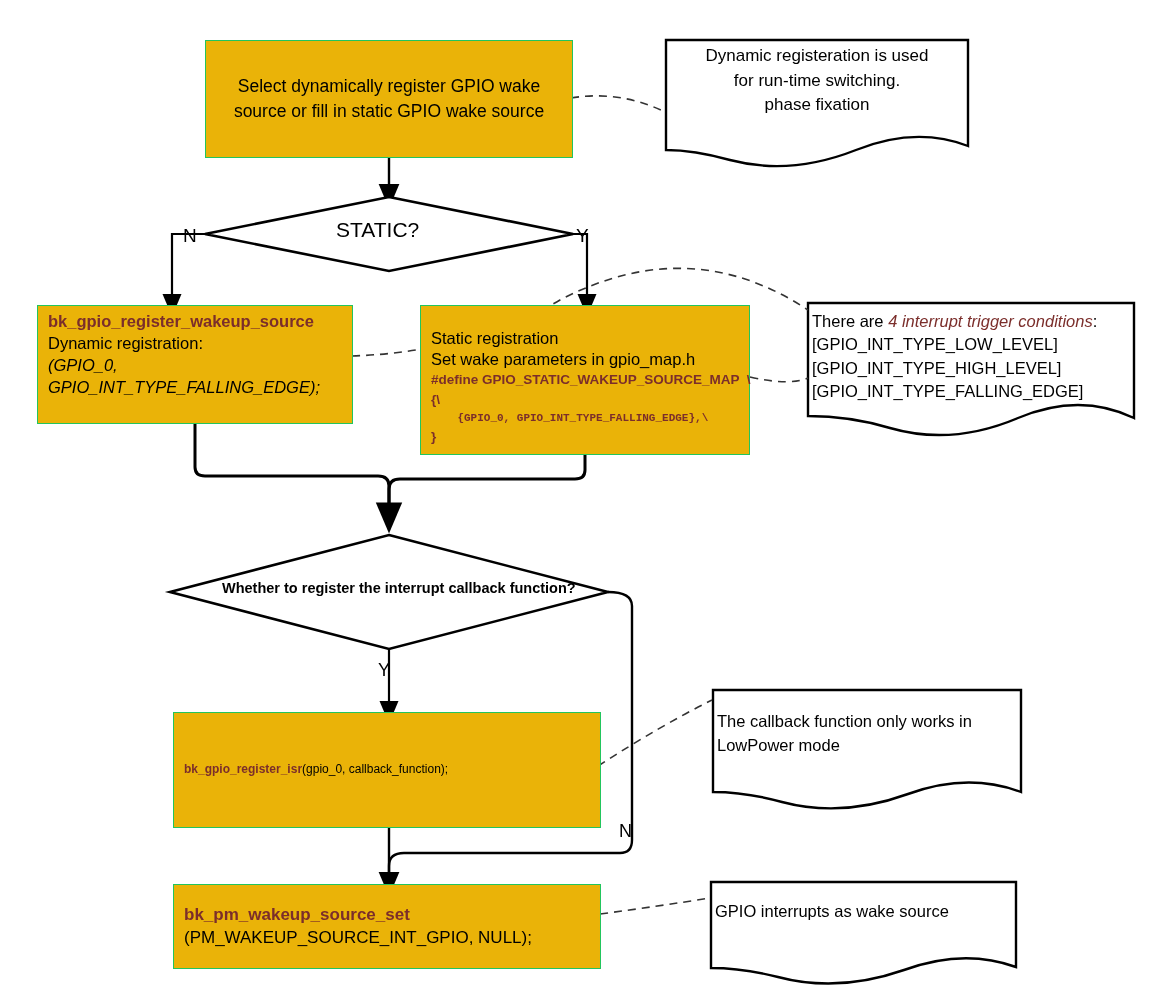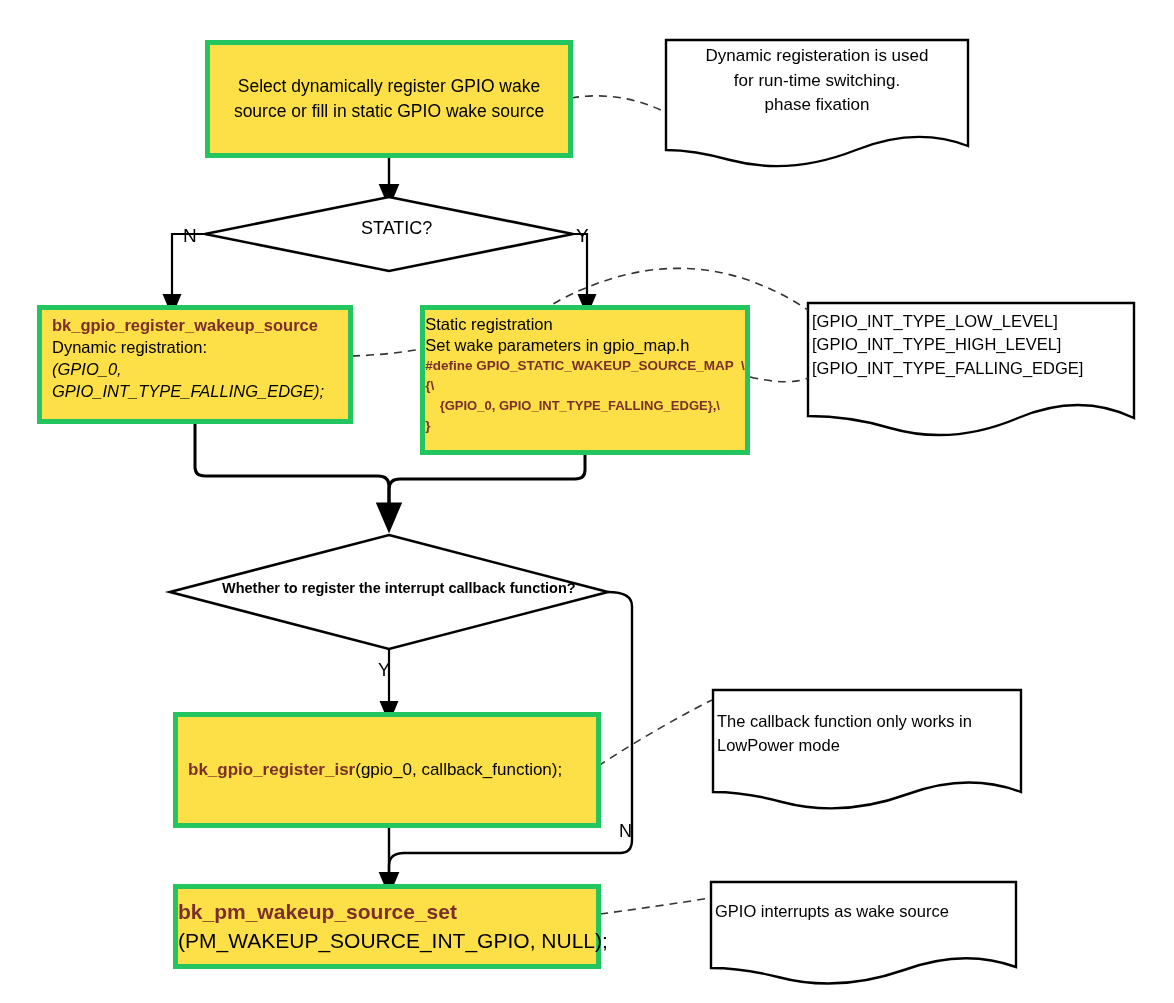--- a/index.html
+++ b/index.html
@@ -1,21 +1,21 @@
 <!DOCTYPE html>
 <html><head>
 <meta charset="utf-8">
 <style>
   html,body{margin:0;padding:0;background:#ffffff;}
   body{font-family:"Liberation Sans","DejaVu Sans",sans-serif;}
   #canvas{position:relative;width:1174px;height:1003px;background:#ffffff;overflow:hidden;}
   svg.layer{position:absolute;left:0;top:0;width:1174px;height:1003px;pointer-events:none;}
 
   .node{position:absolute;box-sizing:border-box;}
-  .proc{border:5px solid #22c55e;background:#fde047;display:flex;align-items:center;justify-content:center;}
+  .proc{border:1px solid #22c55e;background:#eab308;display:flex;align-items:center;}
   .proc .inner{width:100%;padding:0 10px;}
 
   .t{display:block;color:#000000;white-space:pre;}
   .code{color:#7B2E2B;font-weight:bold;}
   .ital{font-style:italic;}
   .note-txt{position:absolute;box-sizing:border-box;}
   .ctr{text-align:center;}
 
   .lbl{position:absolute;color:#000;font-size:17px;line-height:1;}
 </style>
@@ -71,67 +71,68 @@
       <span class="t ctr">source or fill in static GPIO wake source</span>
     </div>
   </div>
 
   <div class="note-txt" style="left:668px;top:44px;width:298px;font-size:17px;line-height:1.45;text-align:center;">
     <span class="t ctr">Dynamic registeration is used</span>
     <span class="t ctr">for run-time switching.</span>
     <span class="t ctr">phase fixation</span>
   </div>
 
-  <div class="lbl" style="left:361px;top:219px;font-size:18px;">STATIC?</div>
+  <div class="lbl" style="left:336px;top:219px;font-size:21px;">STATIC?</div>
   <div class="lbl" style="left:183px;top:226px;font-size:19px;">N</div>
   <div class="lbl" style="left:576px;top:226px;font-size:19px;">Y</div>
 
   <div class="node proc" style="left:37px;top:305px;width:316px;height:119px;align-items:flex-start;">
     <div class="inner" style="font-size:16.5px;line-height:1.33;padding-top:5px;">
       <span class="t code" style="font-size:16.5px;">bk_gpio_register_wakeup_source</span>
       <span class="t">Dynamic registration:</span>
       <span class="t ital">(GPIO_0,</span>
       <span class="t ital">GPIO_INT_TYPE_FALLING_EDGE);</span>
     </div>
   </div>
 
   <div class="node proc" style="left:420px;top:305px;width:330px;height:150px;align-items:flex-start;">
-    <div class="inner" style="font-size:16.5px;line-height:1.26;padding-top:4px;">
+    <div class="inner" style="font-size:16.5px;line-height:1.26;padding-top:22px;">
       <span class="t">Static registration</span>
       <span class="t">Set wake parameters in gpio_map.h</span>
       <span class="t code" style="font-size:13.5px;line-height:1.5;"><span>#define</span> <span>GPIO_STATIC_WAKEUP_SOURCE_MAP  \</span></span>
       <span class="t code" style="font-size:13.5px;line-height:1.5;">{\</span>
-      <span class="t code" style="font-size:13px;line-height:1.5;">    {GPIO_0, GPIO_INT_TYPE_FALLING_EDGE},\</span>
+      <span class="t code" style="font-size:11px;line-height:1.5;font-family:Liberation Mono, monospace;">    {GPIO_0, GPIO_INT_TYPE_FALLING_EDGE},\</span>
       <span class="t code" style="font-size:13.5px;line-height:1.5;">}</span>
     </div>
   </div>
 
   <div class="note-txt" style="left:812px;top:310px;width:318px;font-size:16.5px;line-height:1.42;">
+    <span class="t"><span>There are </span><span class="ital" style="color:#7B2E2B;">4 interrupt trigger conditions</span><span>:</span></span>
     <span class="t">[GPIO_INT_TYPE_LOW_LEVEL]</span>
     <span class="t">[GPIO_INT_TYPE_HIGH_LEVEL]</span>
     <span class="t">[GPIO_INT_TYPE_FALLING_EDGE]</span>
   </div>
 
   <div class="lbl" style="left:222px;top:581px;font-size:14.5px;font-weight:bold;">Whether to register the interrupt callback function?</div>
   <div class="lbl" style="left:378px;top:661px;font-size:18px;">Y</div>
   <div class="lbl" style="left:619px;top:822px;font-size:18px;">N</div>
 
   <div class="node proc" style="left:173px;top:712px;width:428px;height:116px;">
-    <div class="inner" style="font-size:17px;line-height:1.3;">
+    <div class="inner" style="font-size:12px;line-height:1.3;">
       <span class="t"><span class="code">bk_gpio_register_isr</span><span>(gpio_0, callback_function);</span></span>
     </div>
   </div>
 
   <div class="note-txt" style="left:717px;top:710px;width:300px;font-size:16.5px;line-height:1.45;">
     <span class="t">The callback function only works in</span>
     <span class="t">LowPower mode</span>
   </div>
 
   <div class="node proc" style="left:173px;top:884px;width:428px;height:85px;">
-    <div class="inner" style="font-size:21px;line-height:1.34;">
+    <div class="inner" style="font-size:17px;line-height:1.34;">
       <span class="t code">bk_pm_wakeup_source_set</span>
       <span class="t">(PM_WAKEUP_SOURCE_INT_GPIO, NULL);</span>
     </div>
   </div>
 
   <div class="note-txt" style="left:715px;top:900px;width:300px;font-size:16.5px;line-height:1.45;">
     <span class="t">GPIO interrupts as wake source</span>
   </div>
 
 </div>

